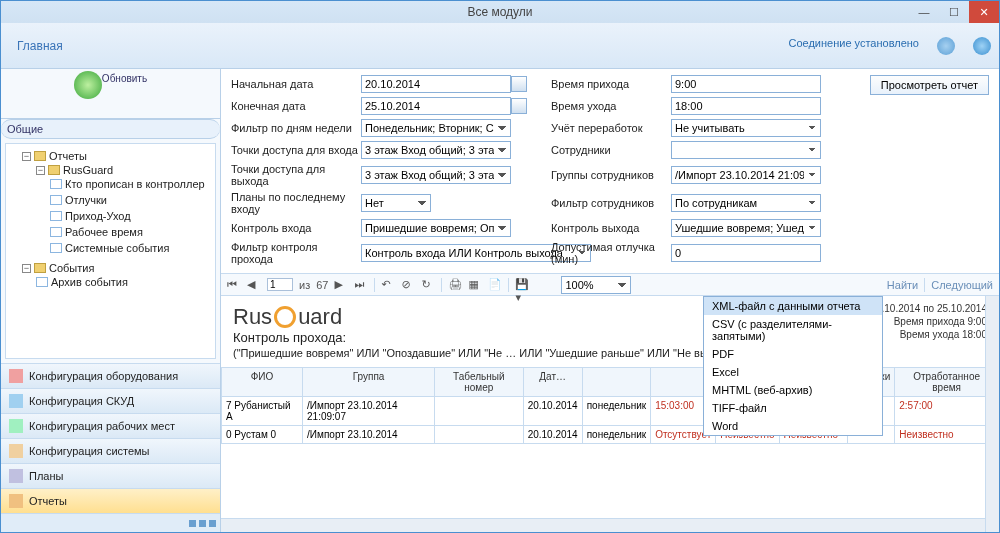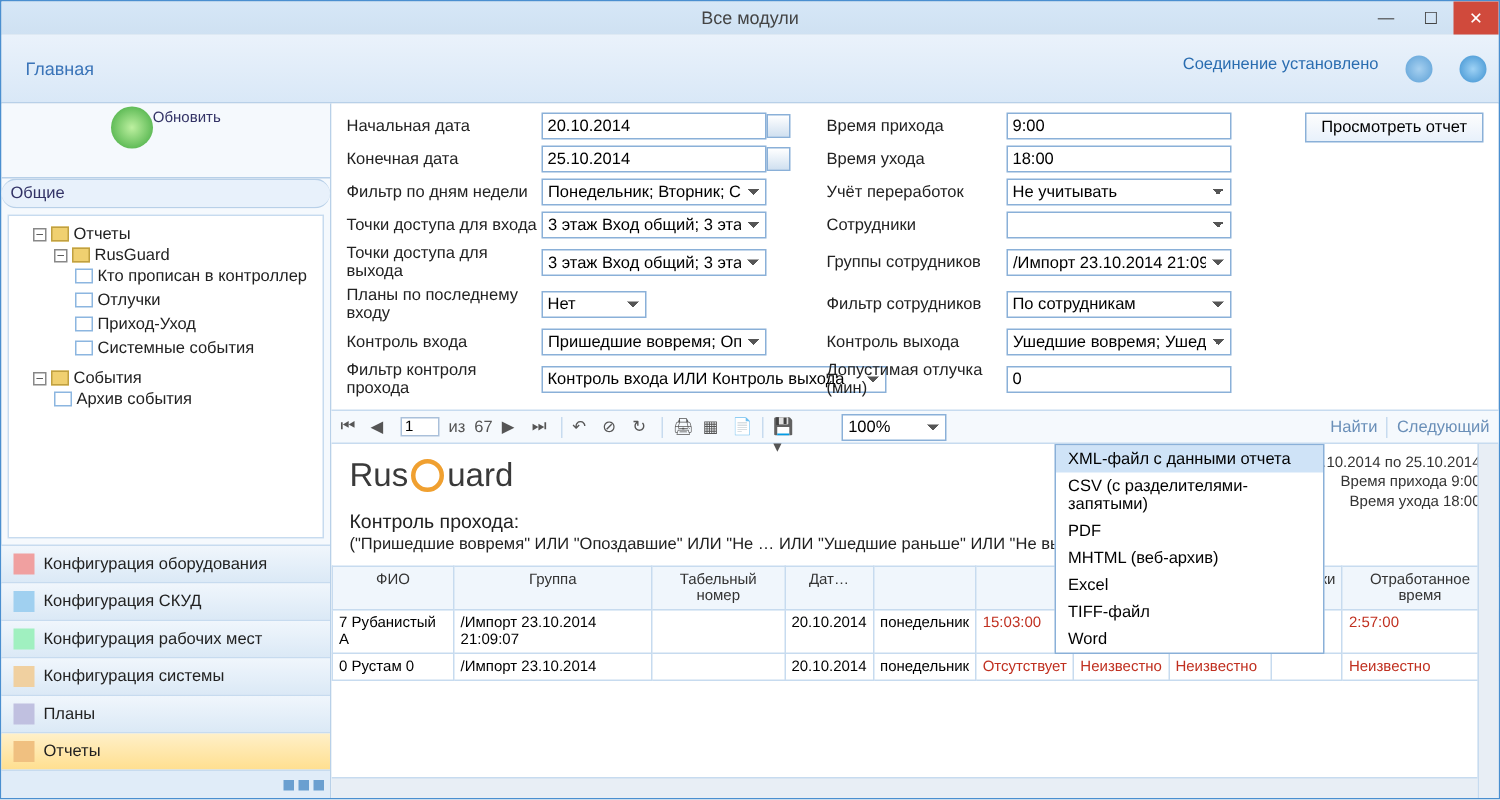--- a/index.html
+++ b/index.html
@@ -53,21 +53,21 @@
 .rv-toolbar { height: 22px; border-bottom: 1px solid #c7dbef; display: flex; align-items: center; padding: 0 6px; gap: 6px; font-size: 11px; color: #555; background: #f5f9fd; }
 .rv-toolbar .tbico { width: 14px; height: 14px; display: inline-block; cursor: pointer; }
 .rv-sep { width: 1px; height: 14px; background: #c7dbef; }
 .rv-inp { width: 26px; border: 1px solid #aac0da; font-size: 10px; padding: 0 2px; }
 .rv-link { color: #6a8fb8; cursor: pointer; }
 
 .rv-header { padding: 8px 12px 4px 12px; position: relative; }
 .rv-logo { font-size: 22px; color: #3a3a3a; font-weight: 400; display: flex; align-items: center; gap: 2px; }
 .rv-logo .g { width: 22px; height: 22px; border-radius: 50%; border: 3px solid #f0a030; display: inline-block; position: relative; }
 .rv-period { position: absolute; right: 12px; top: 6px; text-align: right; font-size: 10px; color: #333; line-height: 1.3; }
-.rv-title { font-size: 13px; color: #222; margin-top: 10px; }
+.rv-title { font-size: 13px; color: #222; margin-top: 0; }
 .rv-subtitle { font-size: 11px; color: #222; margin-top: 2px; }
 
 .export-menu { position: absolute; left: 482px; top: 0; width: 180px; background: #fff; border: 1px solid #8ab0d8; z-index: 10; font-size: 11px; }
 .export-menu .mi { padding: 3px 8px; cursor: pointer; }
 .export-menu .mi.sel { background: #cfe3f7; }
 
 .rv-body { position: relative; flex: 1; overflow: hidden; }
 
 .grid { width: 100%; border-collapse: collapse; font-size: 10px; margin-top: 4px; }
 .grid th, .grid td { border: 1px solid #c7dbef; padding: 3px 4px; text-align: left; vertical-align: top; }
@@ -132,20 +132,26 @@
                     <li>
                       <div class="node">
                         <span class="tree-icon doc"></span>
                         <span>Отлучки</span>
                       </div>
                     </li>
                     <li>
                       <div class="node">
                         <span class="tree-icon doc"></span>
                         <span>Приход-Уход</span>
+                      </div>
+                    </li>
+                    <li>
+                      <div class="node">
+                        <span class="tree-icon doc"></span>
+                        <span>Рабочее время</span>
                       </div>
                     </li>
                     <li>
                       <div class="node">
                         <span class="tree-icon doc"></span>
                         <span>Системные события</span>
                       </div>
                     </li>
                   </ul>
               </li>
@@ -294,22 +300,22 @@
         <span class="rv-link">Найти</span>
         <span class="rv-sep"></span>
         <span class="rv-link">Следующий</span>
       </div>
 
       <div class="rv-body">
         <div class="export-menu" id="export-menu">
             <div class="mi sel">XML-файл c данными отчета</div>
             <div class="mi">CSV (с разделителями-запятыми)</div>
             <div class="mi">PDF</div>
+            <div class="mi">Excel</div>
             <div class="mi">MHTML (веб-архив)</div>
-            <div class="mi">Excel</div>
             <div class="mi">TIFF-файл</div>
             <div class="mi">Word</div>
           </div>
 
         <div class="rv-header">
           <div class="rv-logo">
             <span>Rus</span>
               <span class="g"></span>
               <span>uard</span>
           </div>

